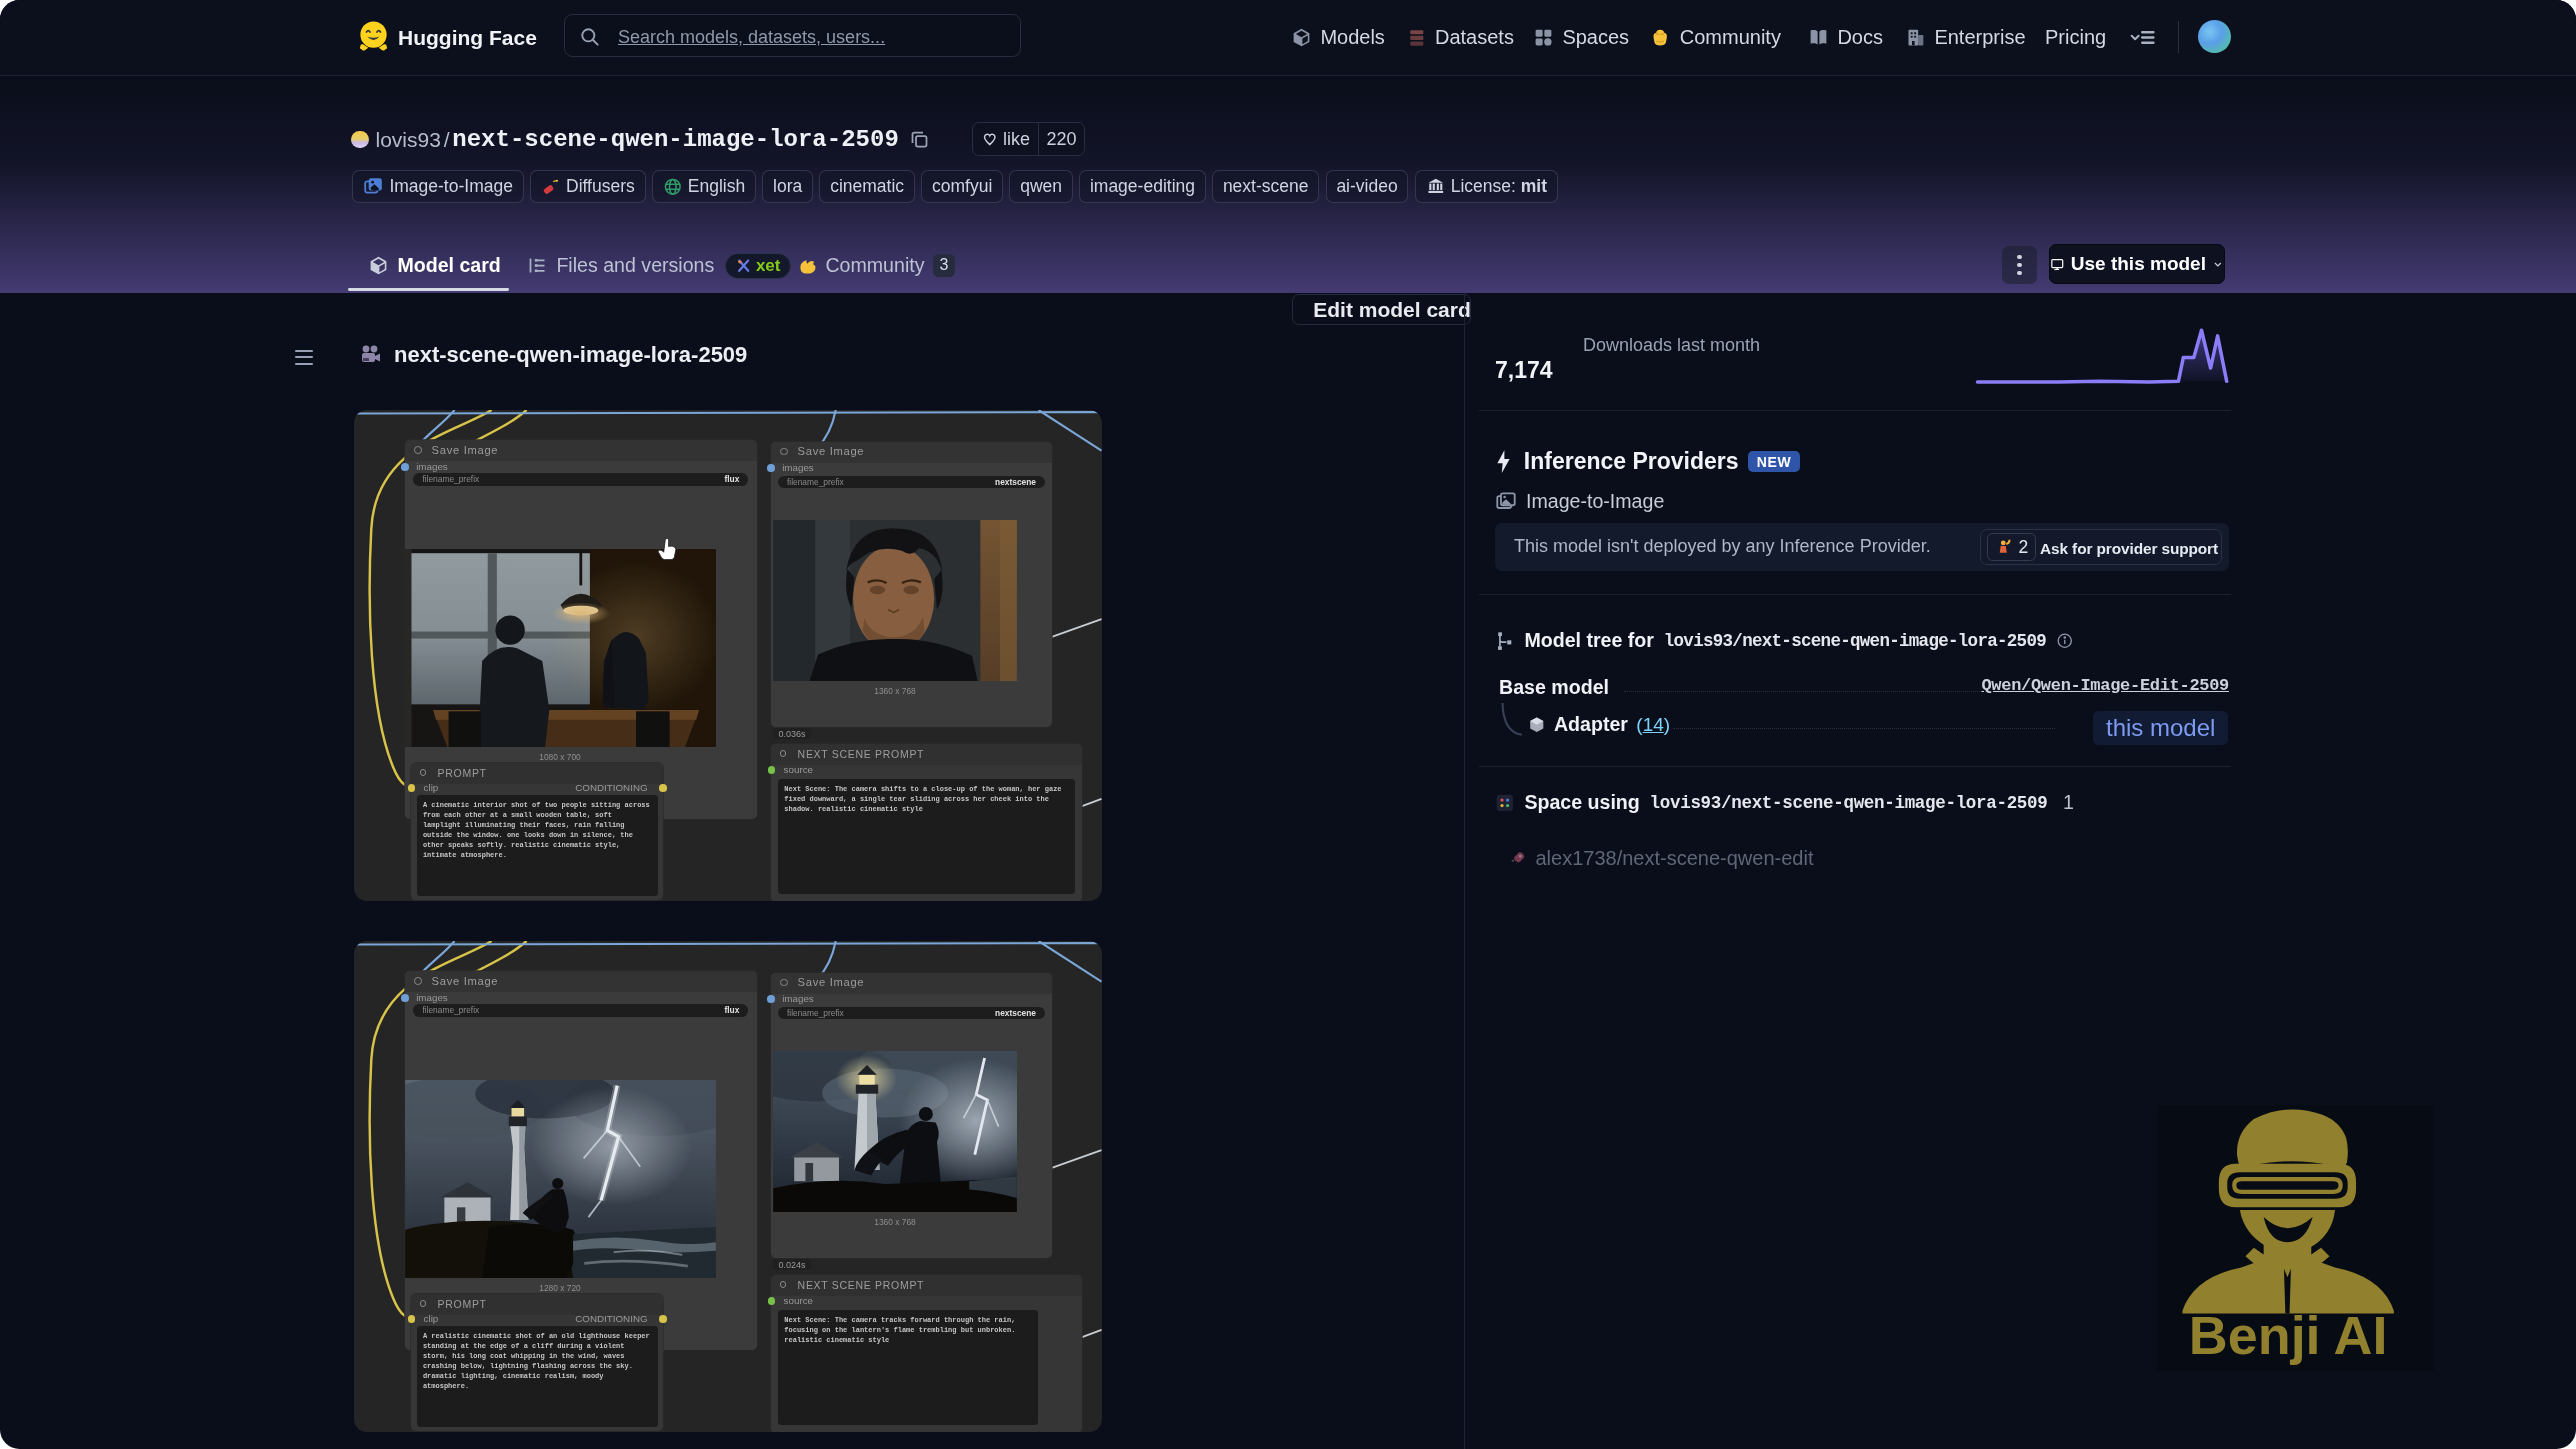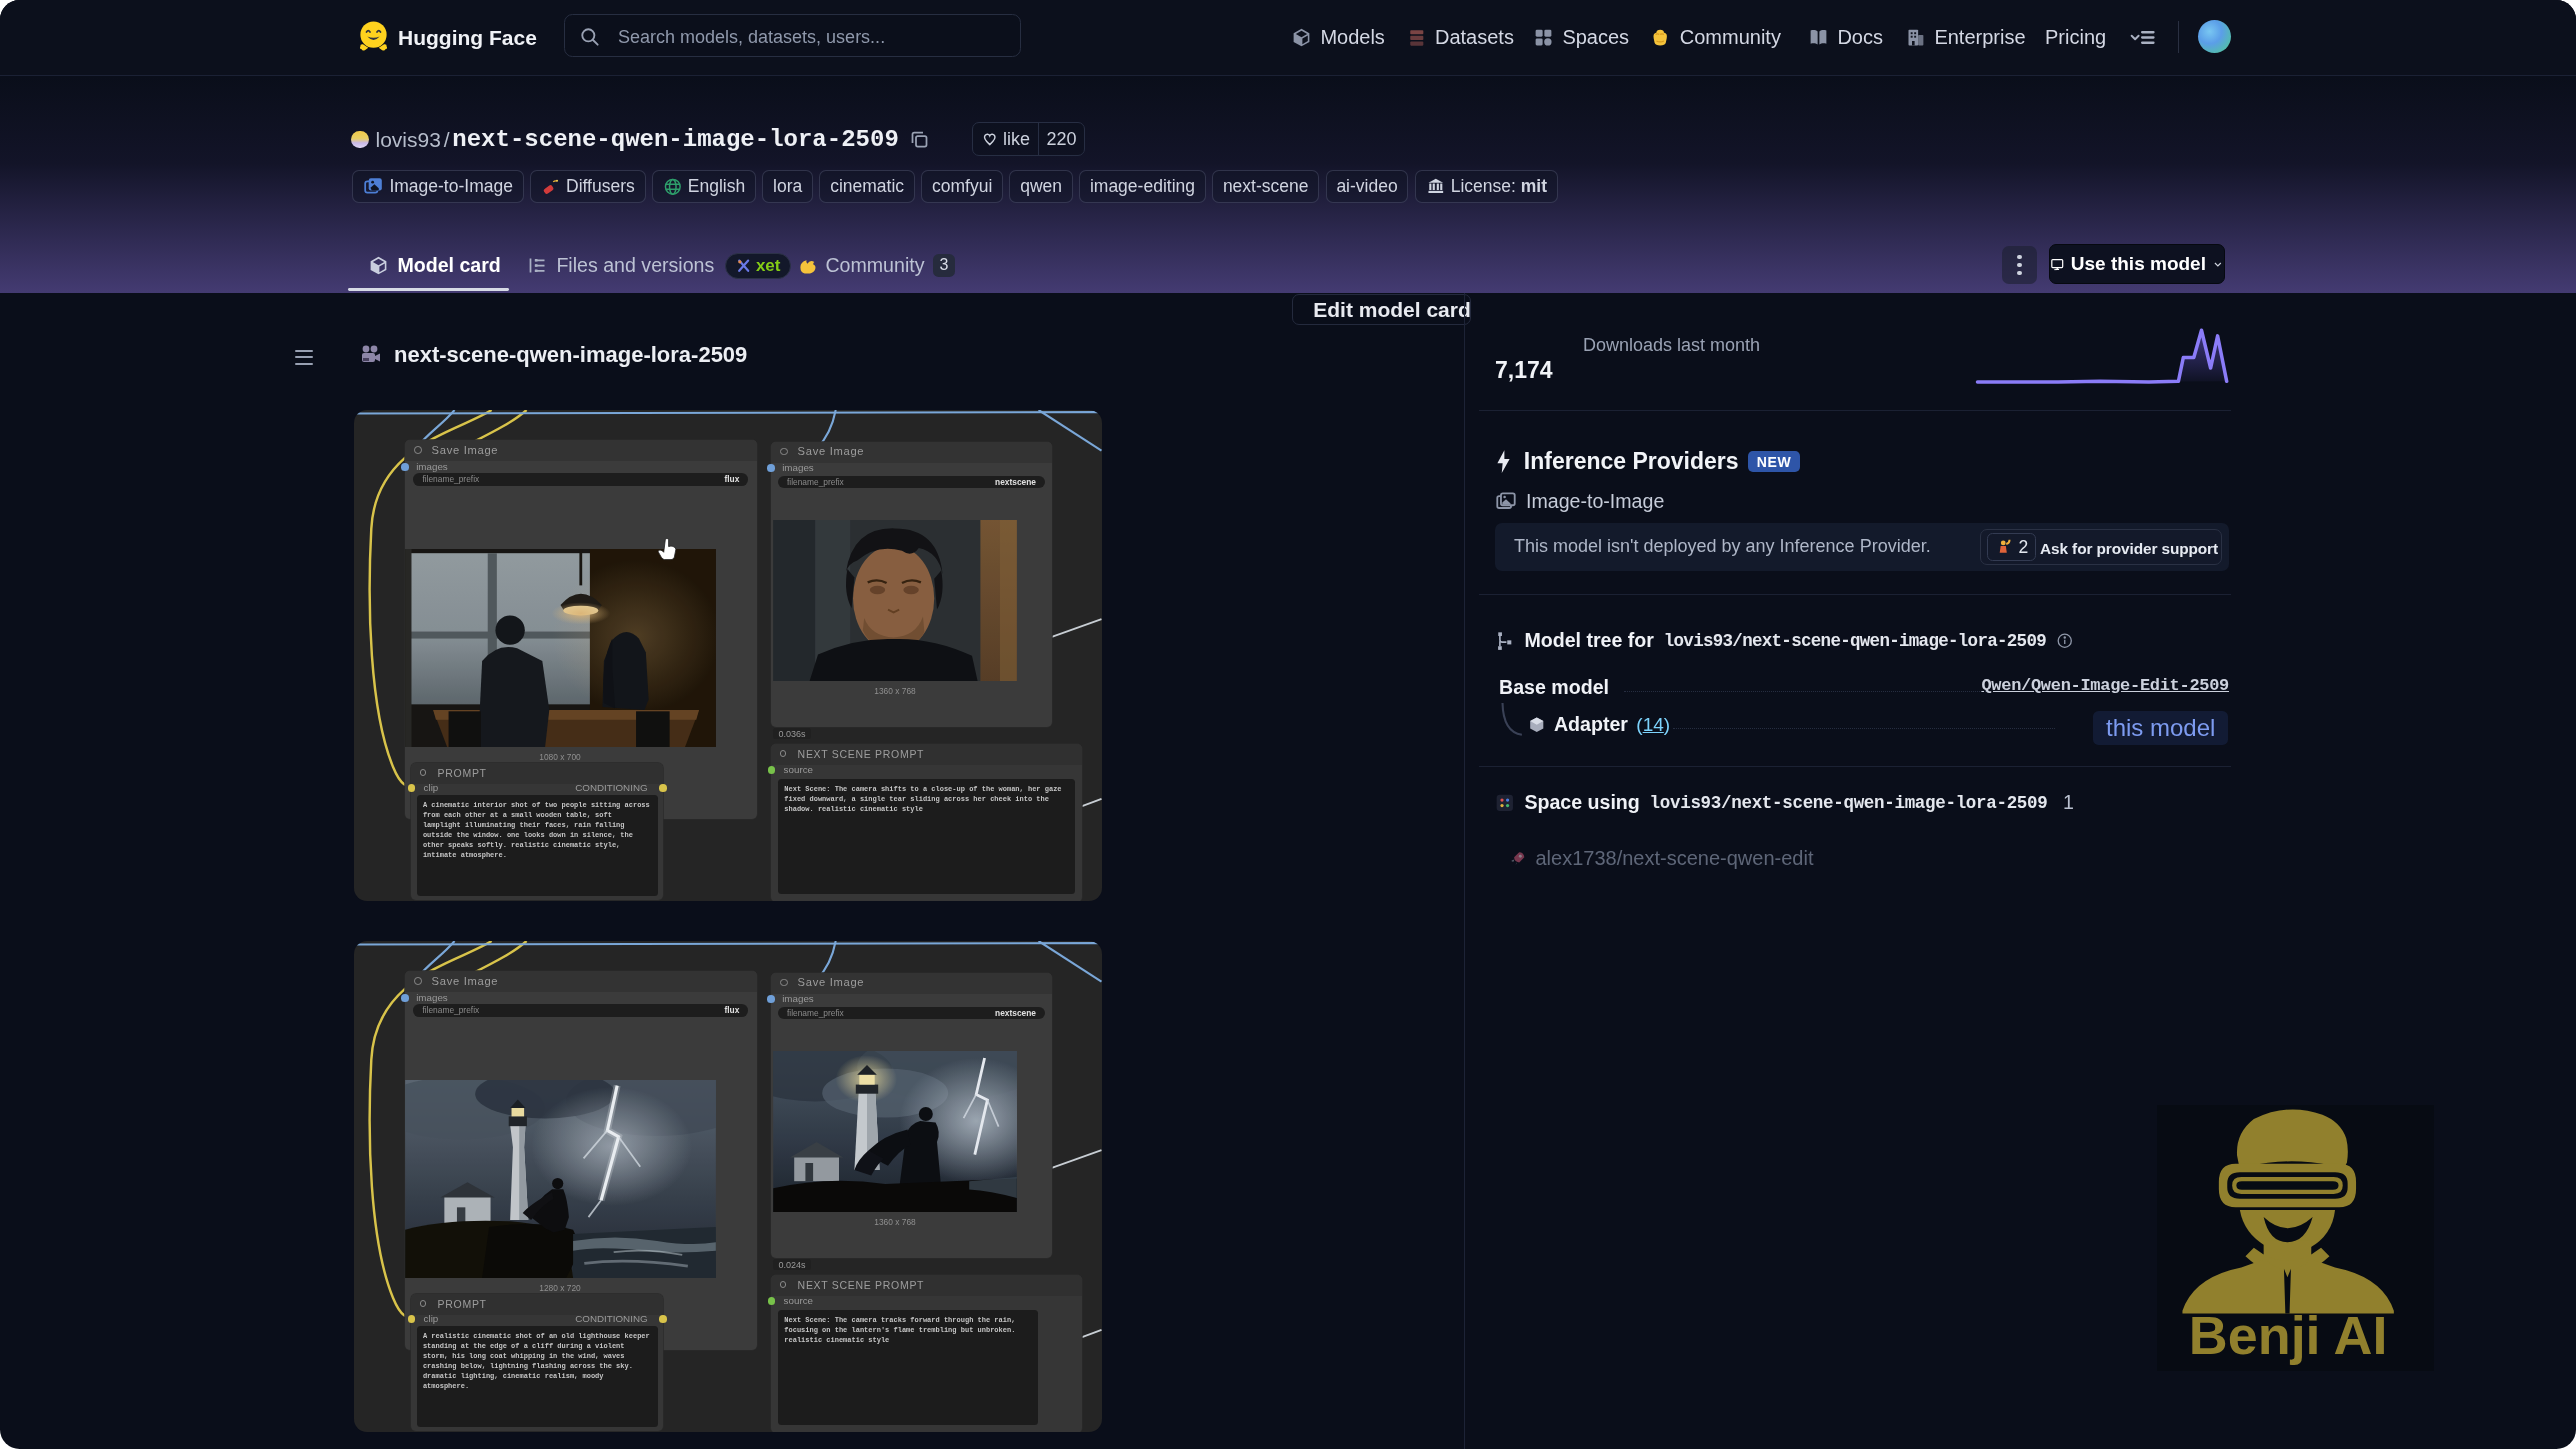--- a/index.html
+++ b/index.html
@@ -6,21 +6,21 @@
   html,body { width:2576px; height:1449px; background:#fff; font-family:"Liberation Sans", sans-serif; }
   .page { position:absolute; left:0; top:0; width:2576px; height:1449px; background:#0a0e1a; border-radius:19.6px; overflow:hidden; }
   .abs { position:absolute; }
 
   
   .header { position:absolute; left:0; top:0; width:2576px; height:76px; background:#0c101c; border-bottom:1.4px solid #1b2134; }
   .hflogo { position:absolute; left:356px; top:18px; width:35px; height:35px; }
   .hfname { position:absolute; left:398px; top:26px; font-size:21px; font-weight:bold; color:#f0f2f6; letter-spacing:0; }
   .search { position:absolute; left:564px; top:14px; width:457px; height:43px; background:#0b0f1b; border:1.4px solid #272e41; border-radius:8.4px; }
   .search .mag { position:absolute; left:14px; top:10.5px; }
-  .search .ph { position:absolute; left:53px; top:12px; font-size:18px; color:#8f98ab; }
+  .search .ph { position:absolute; left:53px; top:12px; font-size:18px; color:#8f98ab;text-decoration:underline; }
   .navitem { position:absolute; top:0; height:74px; display:flex; align-items:center; gap:8.4px; color:#d4d8e4; font-size:20px; white-space:nowrap; }
   .navitem svg { display:block; }
 
   
   .banner { position:absolute; left:0; top:77px; width:2576px; height:216px;
      background:linear-gradient(180deg, rgba(10,14,26,0) 0%, rgba(26,25,52,0.55) 40%, #443b72 100%); }
   .titlerow { position:absolute; left:351px; top:122px; height:35px; display:flex; align-items:center; }
   .tavatar { width:17.5px; height:17.5px; border-radius:50%; background:linear-gradient(180deg,#f0c94a 0%, #e8cf67 45%, #c9b8e8 70%, #ded7f2 100%); margin-right:7px; }
   .towner { font-size:21px; color:#b6bdcb; }
   .tmodel { font-size:24px; font-weight:bold; color:#eef0f5; font-family:"Liberation Mono", monospace; letter-spacing:0; }

